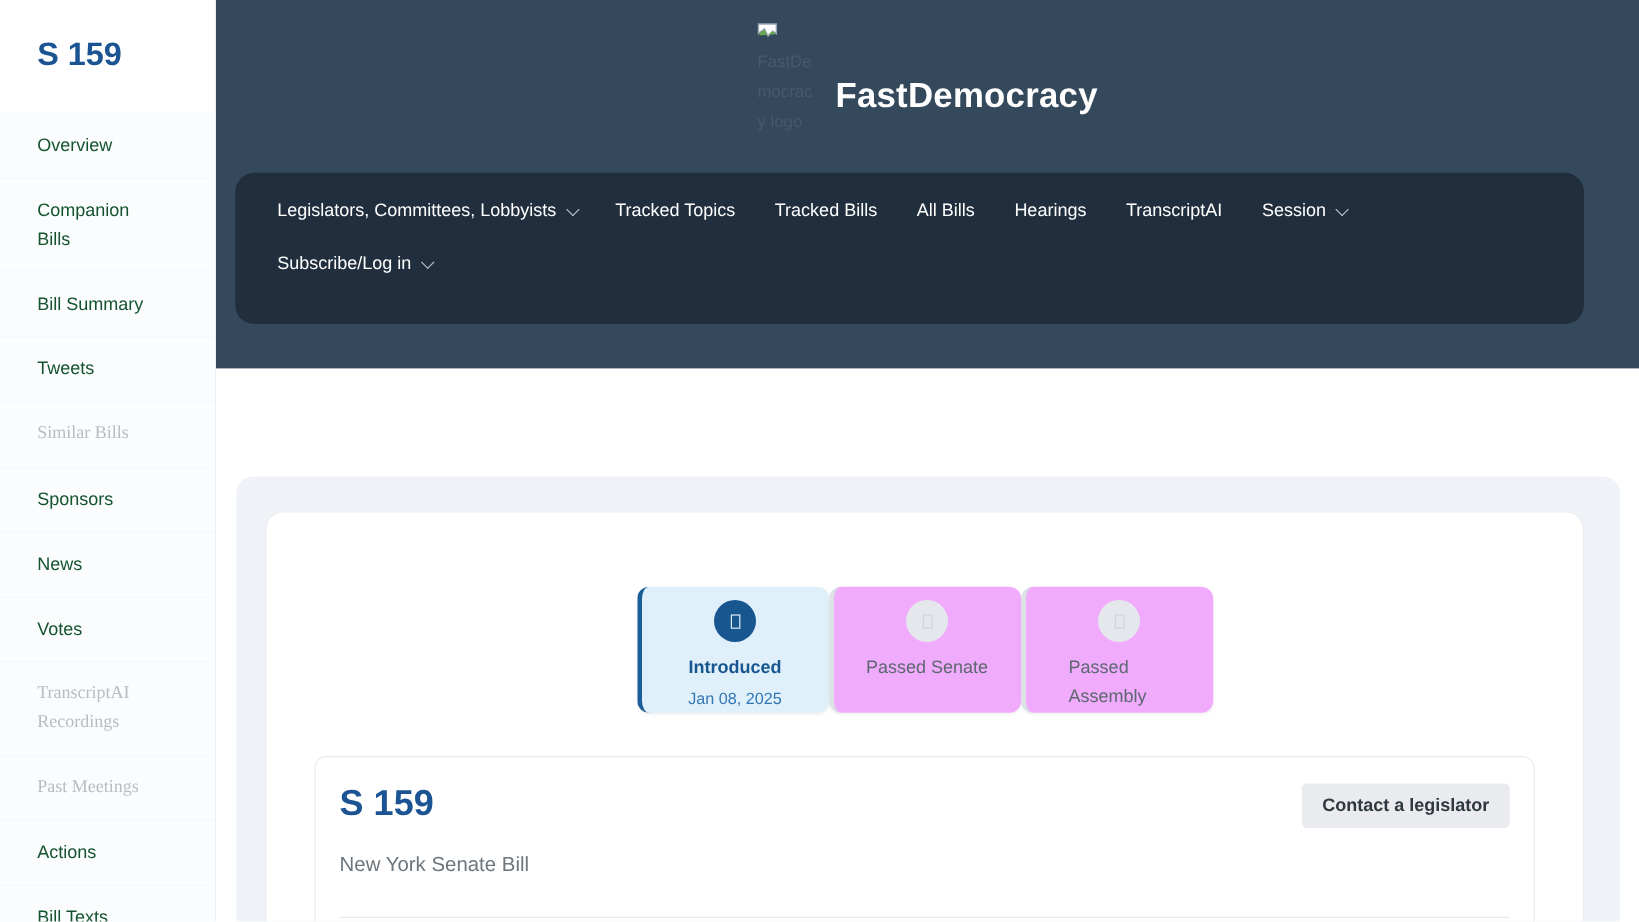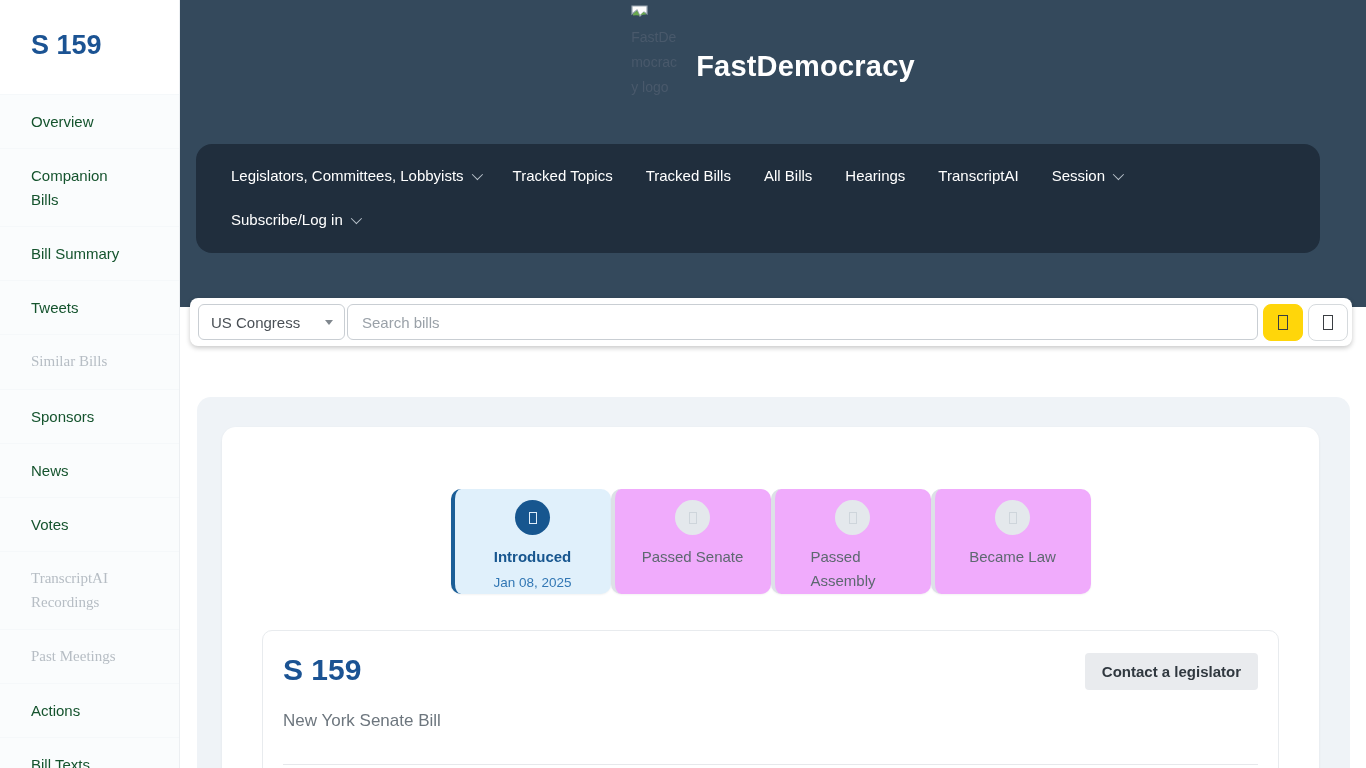--- a/index.html
+++ b/index.html
@@ -11,26 +11,26 @@
   .sidebar-title { padding:30px 0 0 31px; font-size:27px; font-weight:bold; color:#1b5393; }
   .sidebar-nav { margin-top:33px; background:#fafcfd; }
   .side-item { display:block; padding:15px 40px 15px 31px; font-size:15px; color:#14532d; line-height:1.55; cursor:pointer; border-top:1px solid #f5f8fa; }
   .side-item.disabled { color:#b6bdc4; cursor:default;font-family:Liberation Serif, serif; }
 
   
   .main { flex:1; position:relative; }
 
   
   .header { background:#34495c; height:307px; position:relative; }
-  .logo-row { display:flex; justify-content:center; align-items:flex-start; gap:18px; height:144px; }
+  .logo-row { display:flex; justify-content:center; align-items:flex-start; gap:18px; padding-top:14px; height:144px; }
   .broken-img { width:47px; color:#49596b; font-size:14px; line-height:1.78; word-break:break-word; }
   .broken-img svg { vertical-align:-2px; margin-right:2px; }
   .brand { color:#fff; font-size:29px; font-weight:bold; margin-top:50px; letter-spacing:.2px; }
 
-  .navbox { margin:0 46px 0 16px; background:#202e3d; border-radius:16px; padding:23px 35px 25px; }
+  .navbox { margin:0 46px 0 16px; background:#202e3d; border-radius:16px; padding:23px 35px 42px; }
   .nav-row { display:flex; align-items:center; column-gap:33px; }
   .nav-row + .nav-row { margin-top:27px; }
   .nav-item { color:#fff; font-size:15px; cursor:pointer; display:flex; align-items:center; gap:8px; white-space:nowrap; }
   .chev { width:8px; height:8px; border-right:1.6px solid #b9c2cb; border-bottom:1.6px solid #b9c2cb; transform:rotate(45deg) translateY(-2px); display:inline-block; }
 
   
   .searchbar { position:absolute; left:10px; right:14px; top:298px; height:48px; background:#fff; border-radius:8px; box-shadow:0 2px 5px rgba(0,0,0,.22); display:flex; align-items:center; padding:0 4px 0 8px; z-index:3; }
   .jurisdiction { width:147px; height:36px; border:1px solid #c9ced3; border-radius:6px; display:flex; align-items:center; justify-content:space-between; padding:0 11px 0 12px; font-size:15px; color:#4a5056; cursor:pointer; background:#fff; flex-shrink:0; }
   .sel-caret { width:0; height:0; border-left:4.5px solid transparent; border-right:4.5px solid transparent; border-top:5.5px solid #80878e; }
   .search-input { flex:1; height:36px; border:1px solid #c9ced3; border-radius:6px; margin-left:2px; padding:0 14px; font-size:15px; color:#333; outline:none; min-width:0; }
@@ -123,33 +123,20 @@
           </a>
       </div>
       <div class="nav-row">
         <a class="nav-item">
             <span>Subscribe/Log in</span>
             <span class="chev"></span>
           </a>
       </div>
     </nav>
 
-    <div class="searchbar">
-      <div class="jurisdiction">
-        <span>US Congress</span>
-        <span class="sel-caret"></span>
-      </div>
-      <input class="search-input" type="text" placeholder="Search bills" style="">
-      <button class="sq-btn yellow">
-          <span class="tofu"></span>
-        </button>
-      <button class="sq-btn plain">
-          <span class="tofu"></span>
-        </button>
-    </div>
   </header>
 
   <div class="gray-wrap">
     <div class="white-card">
 
       <div class="steps">
         <div class="step active">
           <div class="circle">
               <span class="tofu"></span>
             </div>
@@ -161,26 +148,20 @@
               <span class="tofu"></span>
             </div>
           <div class="step-label">Passed Senate</div>
         </div>
         <div class="step">
           <div class="circle">
               <span class="tofu"></span>
             </div>
           <div class="step-label wrap">Passed Assembly</div>
         </div>
-        <div class="step">
-          <div class="circle">
-              <span class="tofu"></span>
-            </div>
-          <div class="step-label">Became Law</div>
-        </div>
       </div>
 
       <div class="bill-section">
         <div class="bill-head">
           <div class="bill-number">S 159</div>
           <button class="contact-btn">Contact a legislator</button>
         </div>
         <div class="bill-subtitle">New York Senate Bill</div>
         <div class="bill-divider"></div>
       </div>

